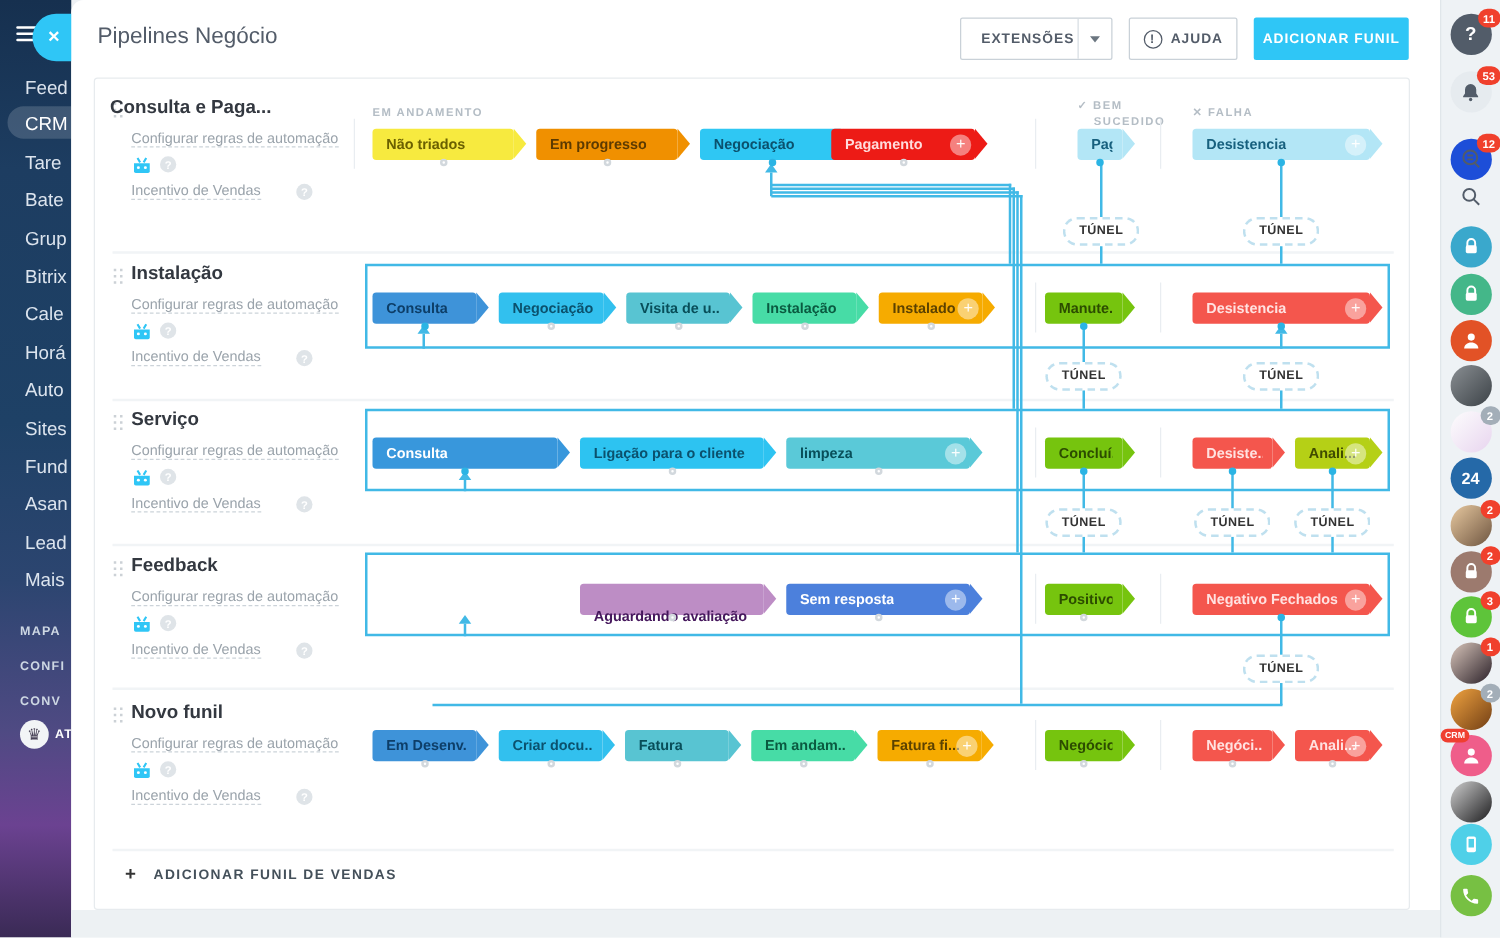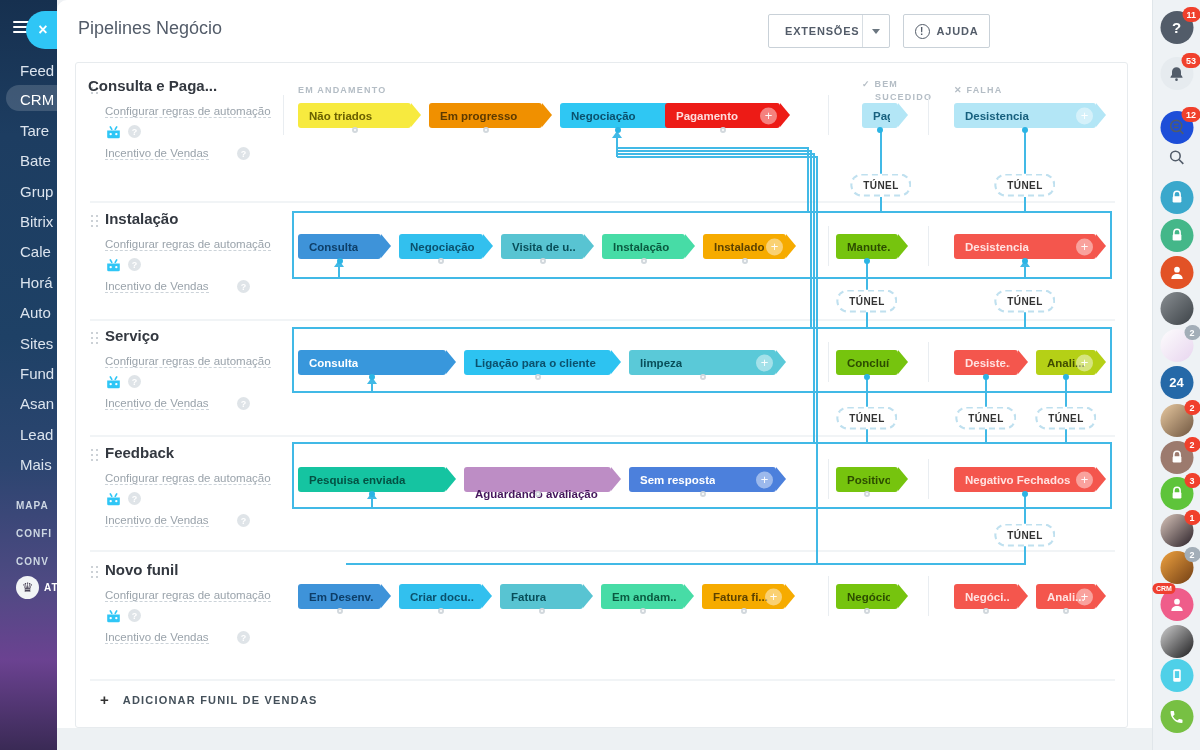--- a/index.html
+++ b/index.html
@@ -124,20 +124,23 @@
     <div class="hbtn" id="btn-extensoes">
       <span>EXTENSÕES</span>
       <span class="split">
           <span class="caret"></span>
         </span>
     </div>
     <div class="hbtn" id="btn-ajuda">
       <span class="ico-excl"></span>
       <span>AJUDA</span>
     </div>
+    <div class="hbtn" id="btn-add-funnel">
+      <span>ADICIONAR FUNIL</span>
+    </div>
     <div id="bottom-strip"></div>
   </div>
 
   <div id="canvas">
 
     <div class="colhead" style="left:222px;top:22px">EM ANDAMENTO</div>
     <div class="colhead" style="left:786px;top:16px">
       <span style="color:#b4bdc5">✓</span>
       <span>BEM</span>
     </div>
@@ -373,24 +376,20 @@
     <div class="chip" style="left: 878px; top: 287px; width: 64px; --c: #f4564d;">
       <span class="chip-label" style="color: rgb(255, 226, 225);">Desiste...</span>
         <i class="dot on"></i>
       </div>
     <div class="chip" style="left: 960px; top: 287px; width: 60px; --c: #b5d016;">
       <span class="chip-label" style="color: rgb(64, 76, 0);">Anali...</span>
         <span class="plus">+</span>
         <i class="dot on"></i>
       </div>
 
-    <div class="chip" style="left: 222px; top: 404px; width: 148px; --c: #15c4a1;">
-      <span class="chip-label" style="color: rgb(4, 81, 67);">Pesquisa enviada</span>
-        <i class="dot on"></i>
-      </div>
     <div class="chip" style="left: 388px; top: 404px; width: 147px; --c: #bd8dc5;">
       <span class="chip-label" style="color: rgb(69, 23, 92); margin-top: 28px;">Aguardando avaliação</span>
         <i class="dot"></i>
       </div>
     <div class="chip" style="left: 553px; top: 404px; width: 147px; --c: #4c80dc;">
       <span class="chip-label" style="color: rgb(255, 255, 255); text-align: right;">Sem resposta</span>
         <span class="plus">+</span>
         <i class="dot"></i>
       </div>
     <div class="chip" style="left: 760px; top: 404px; width: 62px; --c: #76c40e;">

